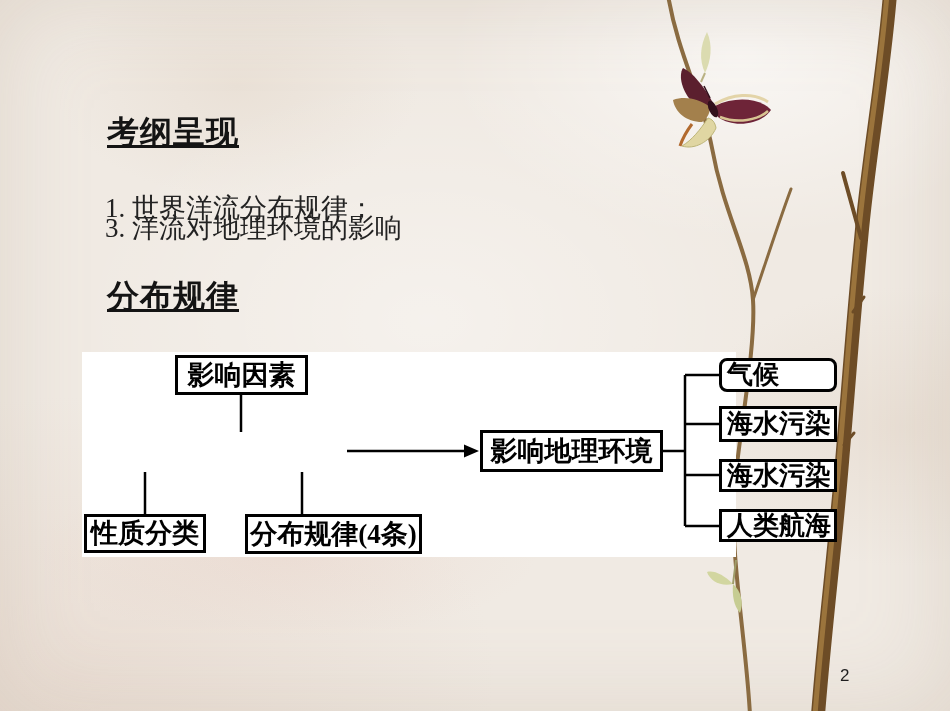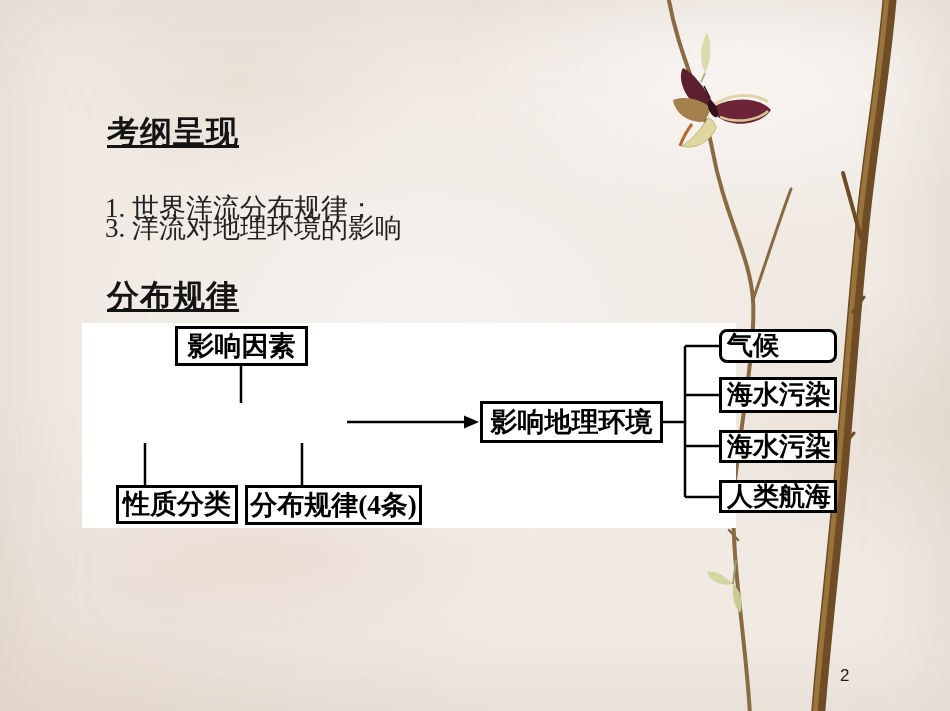--- a/index.html
+++ b/index.html
@@ -45,41 +45,41 @@
     font-size:27px;
     line-height:34px;
     color:#222;
     white-space:nowrap;
   }
   #syl-1{top:163px;margin-top:28px;}
   #syl-2{top:211px;}
 
   .diagram{
     position:absolute;
-    left:82px;top:323px;
+    left:82px;top:352px;
     width:654px;height:205px;
     background:#ffffff;
   }
   .diagram svg.connectors{position:absolute;left:0;top:0;width:757px;height:205px;}
   .node{
     position:absolute;
     box-sizing:border-box;
     border:3px solid #000;
     background:#fff;
     display:flex;align-items:center;justify-content:center;
     font-weight:700;
     font-size:27px;
     line-height:1;
     white-space:nowrap;
     color:#000;
   }
   .node.small{font-size:26px;justify-content:flex-start;padding-left:5px;}
   #n-factors      {left:93px; top:3px;  width:133px;height:40px;}
   #n-surface      {left:53px; top:80px; width:212px;height:40px;}
-  #n-nature       {left:2px;  top:162px;width:122px;height:39px;margin-left:32px;}
+  #n-nature       {left:2px;  top:162px;width:122px;height:39px;}
   #n-distribution {left:163px;top:162px;width:177px;height:40px;}
   #n-environment  {left:398px;top:78px; width:183px;height:42px;}
   #n-b0{left:637px;top:6px;  width:118px;height:34px;border-radius:8px;}
   #n-b1{left:637px;top:54px; width:118px;height:36px;}
   #n-b2{left:637px;top:107px;width:118px;height:33px;}
   #n-b3{left:637px;top:157px;width:118px;height:33px;}
 
   .page-num{
     position:absolute;
     left:840px;top:666px;

